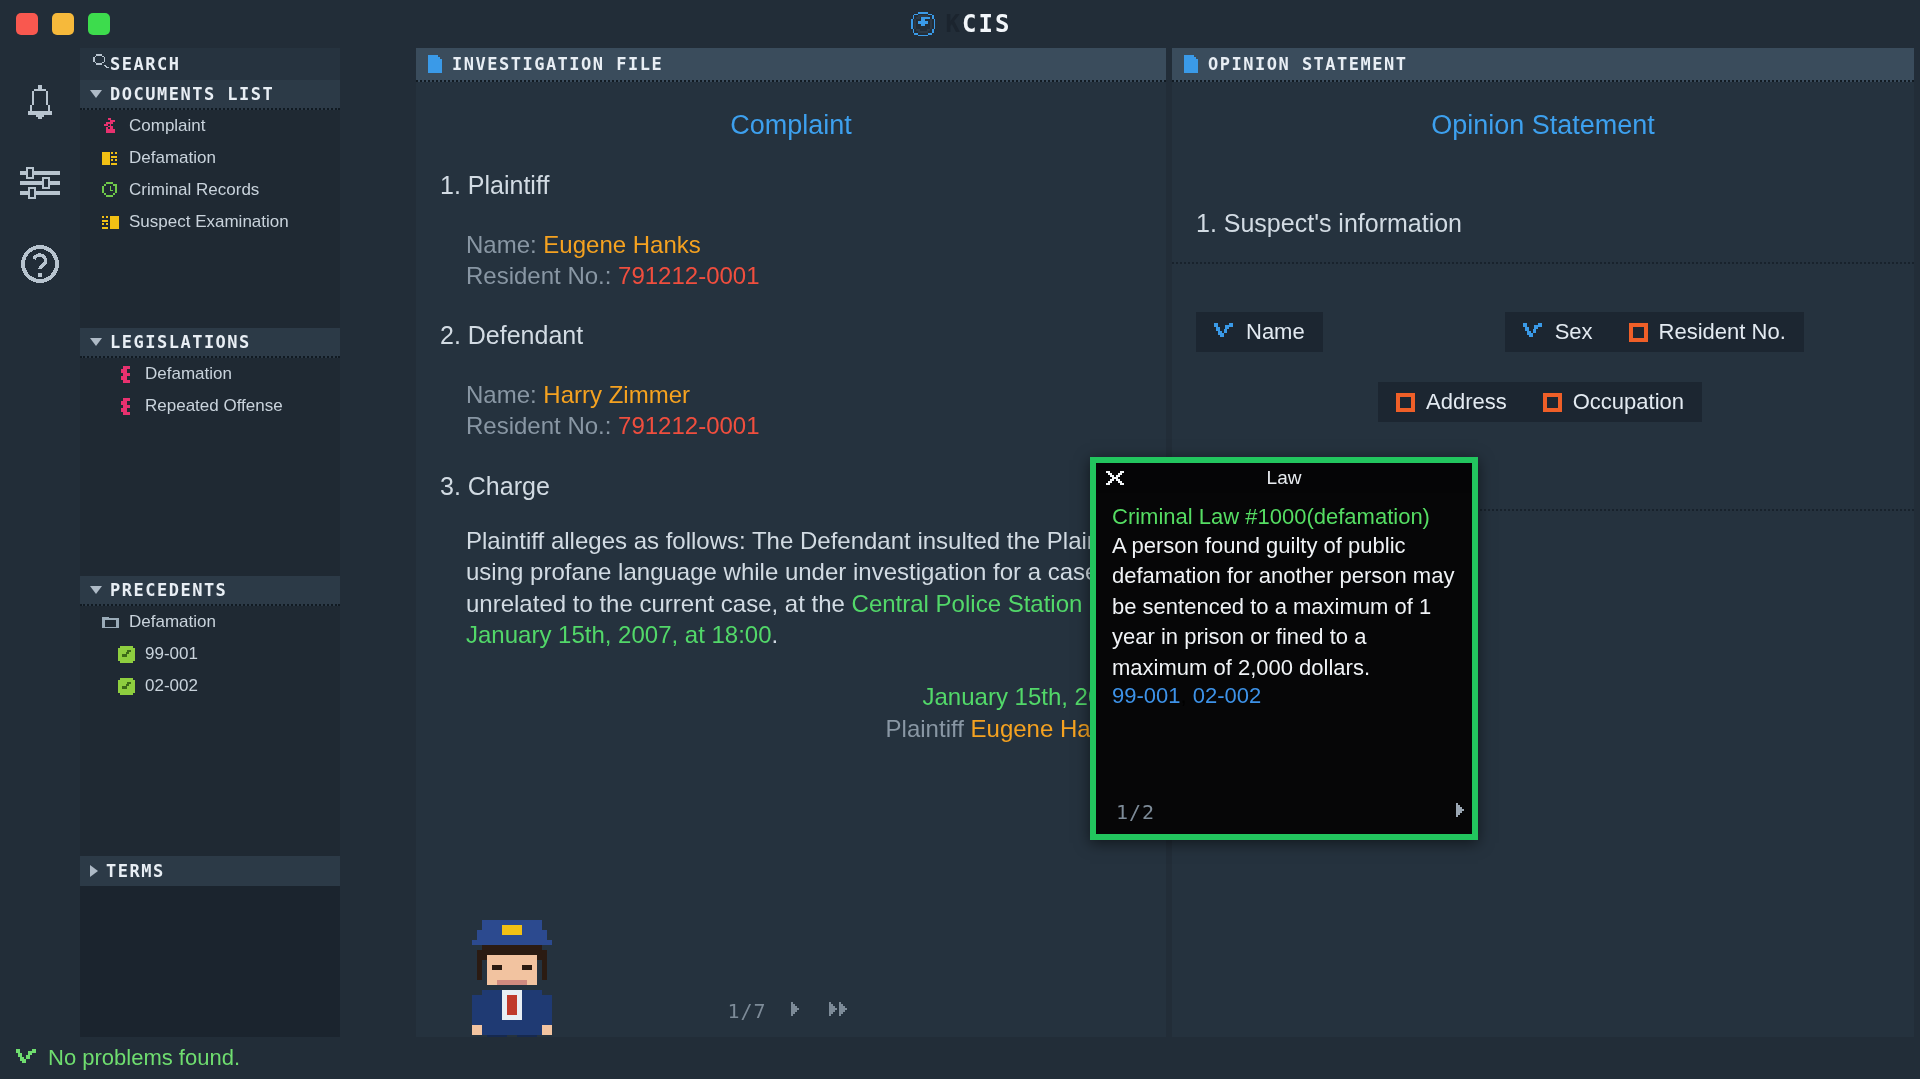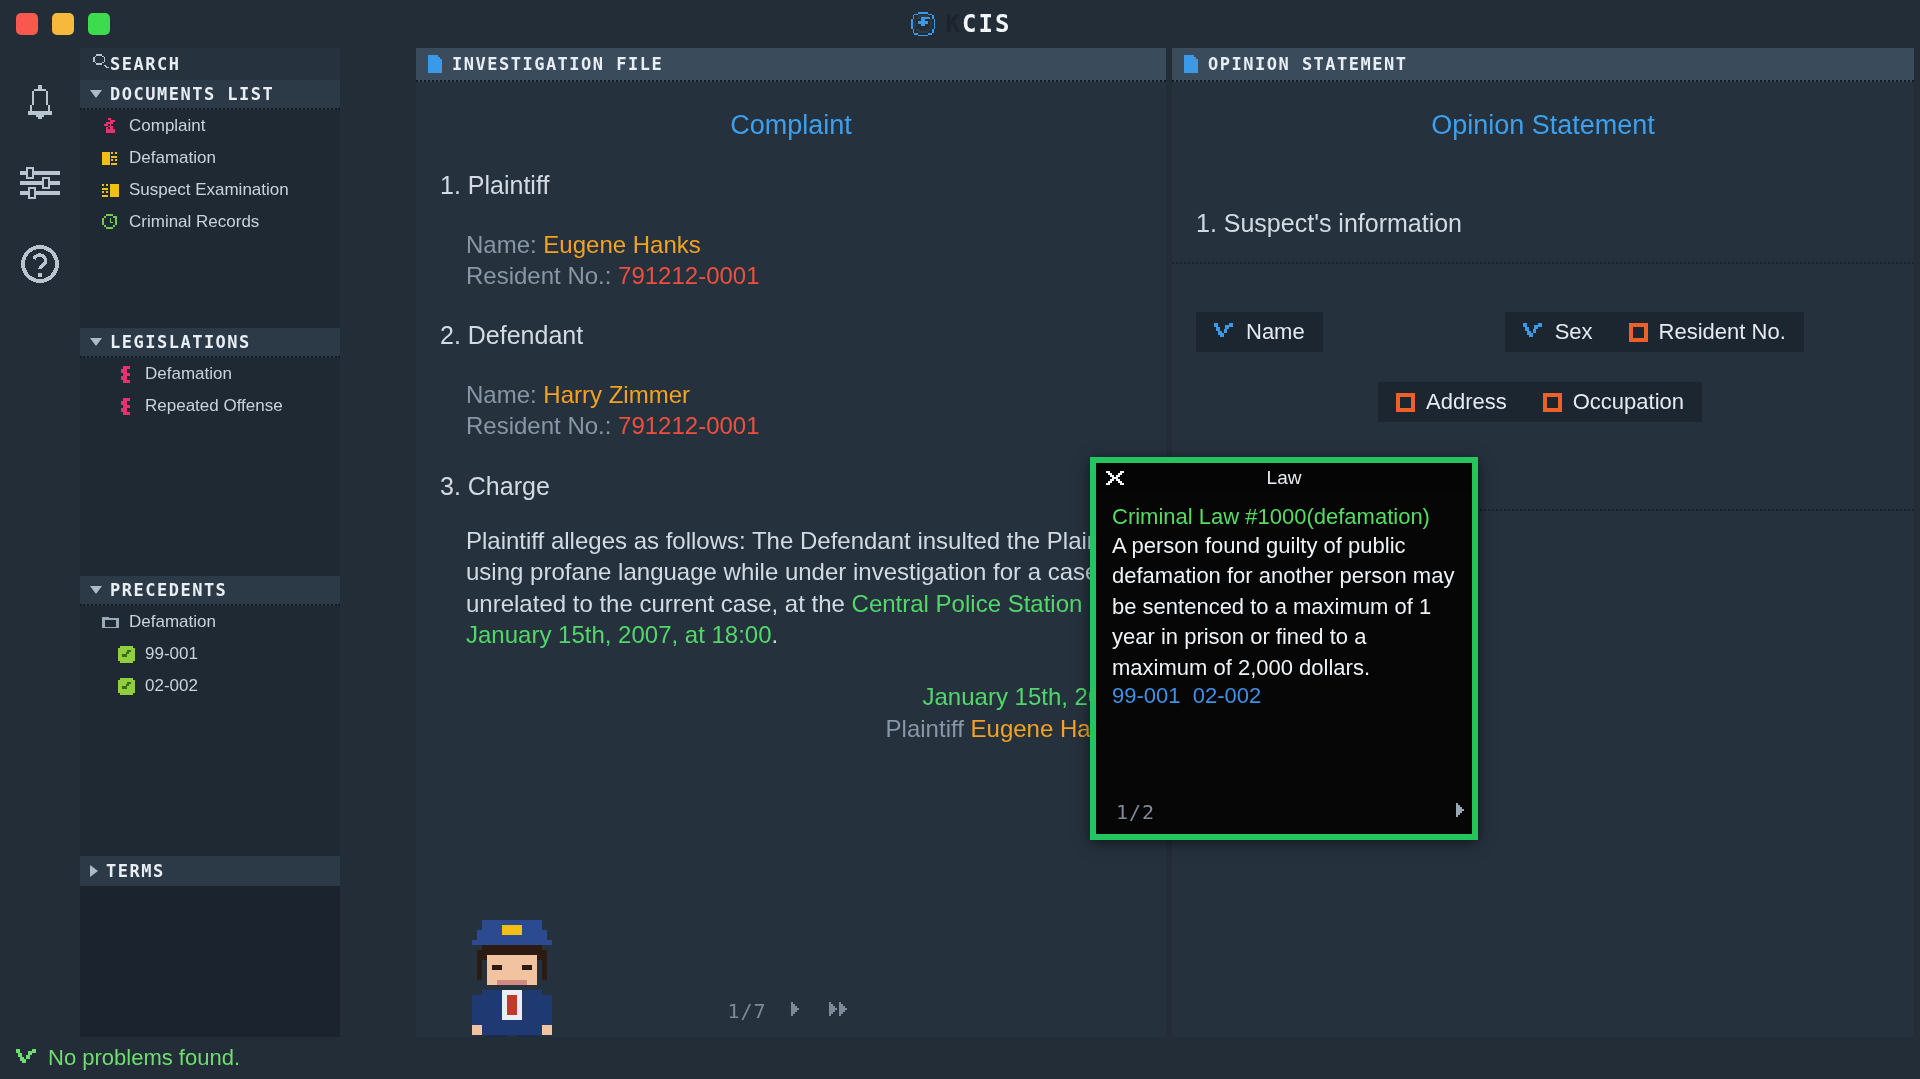--- a/index.html
+++ b/index.html
@@ -309,48 +309,48 @@
               <rect x="5" y="3" width="3" height="1"></rect>
             <rect x="5" y="5" width="1" height="1"></rect>
               <rect x="7" y="5" width="1" height="1"></rect>
             <rect x="5" y="7" width="3" height="1"></rect>
           </svg>
         </span>
         <span>Defamation</span>
       </div>
       <div class="side-item">
         <span class="ico">
-          <svg width="17" height="17" viewBox="0 0 9 9" shape-rendering="crispEdges" fill="#f2c014">
-            <rect x="0" y="1" width="1" height="1"></rect>
-              <rect x="2" y="1" width="1" height="1"></rect>
-            <rect x="0" y="3" width="3" height="1"></rect>
-              <rect x="0" y="5" width="1" height="1"></rect>
-            <rect x="2" y="5" width="1" height="1"></rect>
-              <rect x="0" y="7" width="3" height="1"></rect>
-            <rect x="4" y="1" width="5" height="7"></rect>
-          </svg>
-        </span>
-        <span>Suspect Examination</span>
-      </div>
-      <div class="side-item">
-        <span class="ico">
           <svg width="17" height="17" viewBox="0 0 9 9" shape-rendering="crispEdges" fill="#6fc94a">
             <rect x="2" y="0" width="4" height="1"></rect>
               <rect x="1" y="1" width="1" height="1"></rect>
             <rect x="6" y="1" width="2" height="1"></rect>
               <rect x="0" y="2" width="1" height="4"></rect>
             <rect x="7" y="2" width="1" height="4"></rect>
               <rect x="1" y="6" width="1" height="1"></rect>
             <rect x="6" y="6" width="1" height="1"></rect>
               <rect x="2" y="7" width="4" height="1"></rect>
             <rect x="4" y="2" width="1" height="3"></rect>
               <rect x="4" y="4" width="2" height="1"></rect>
           </svg>
         </span>
         <span>Criminal Records</span>
+      </div>
+      <div class="side-item">
+        <span class="ico">
+          <svg width="17" height="17" viewBox="0 0 9 9" shape-rendering="crispEdges" fill="#f2c014">
+            <rect x="0" y="1" width="1" height="1"></rect>
+              <rect x="2" y="1" width="1" height="1"></rect>
+            <rect x="0" y="3" width="3" height="1"></rect>
+              <rect x="0" y="5" width="1" height="1"></rect>
+            <rect x="2" y="5" width="1" height="1"></rect>
+              <rect x="0" y="7" width="3" height="1"></rect>
+            <rect x="4" y="1" width="5" height="7"></rect>
+          </svg>
+        </span>
+        <span>Suspect Examination</span>
       </div>
     </div>
     <div class="filler" style="height:108px"></div>
 
     <div class="side-section-head">
       <span class="tri down"></span>
       <span class="pixlabel">LEGISLATIONS</span>
     </div>
     <div class="side-list" style="height:82px">
       <div class="side-item indent">

